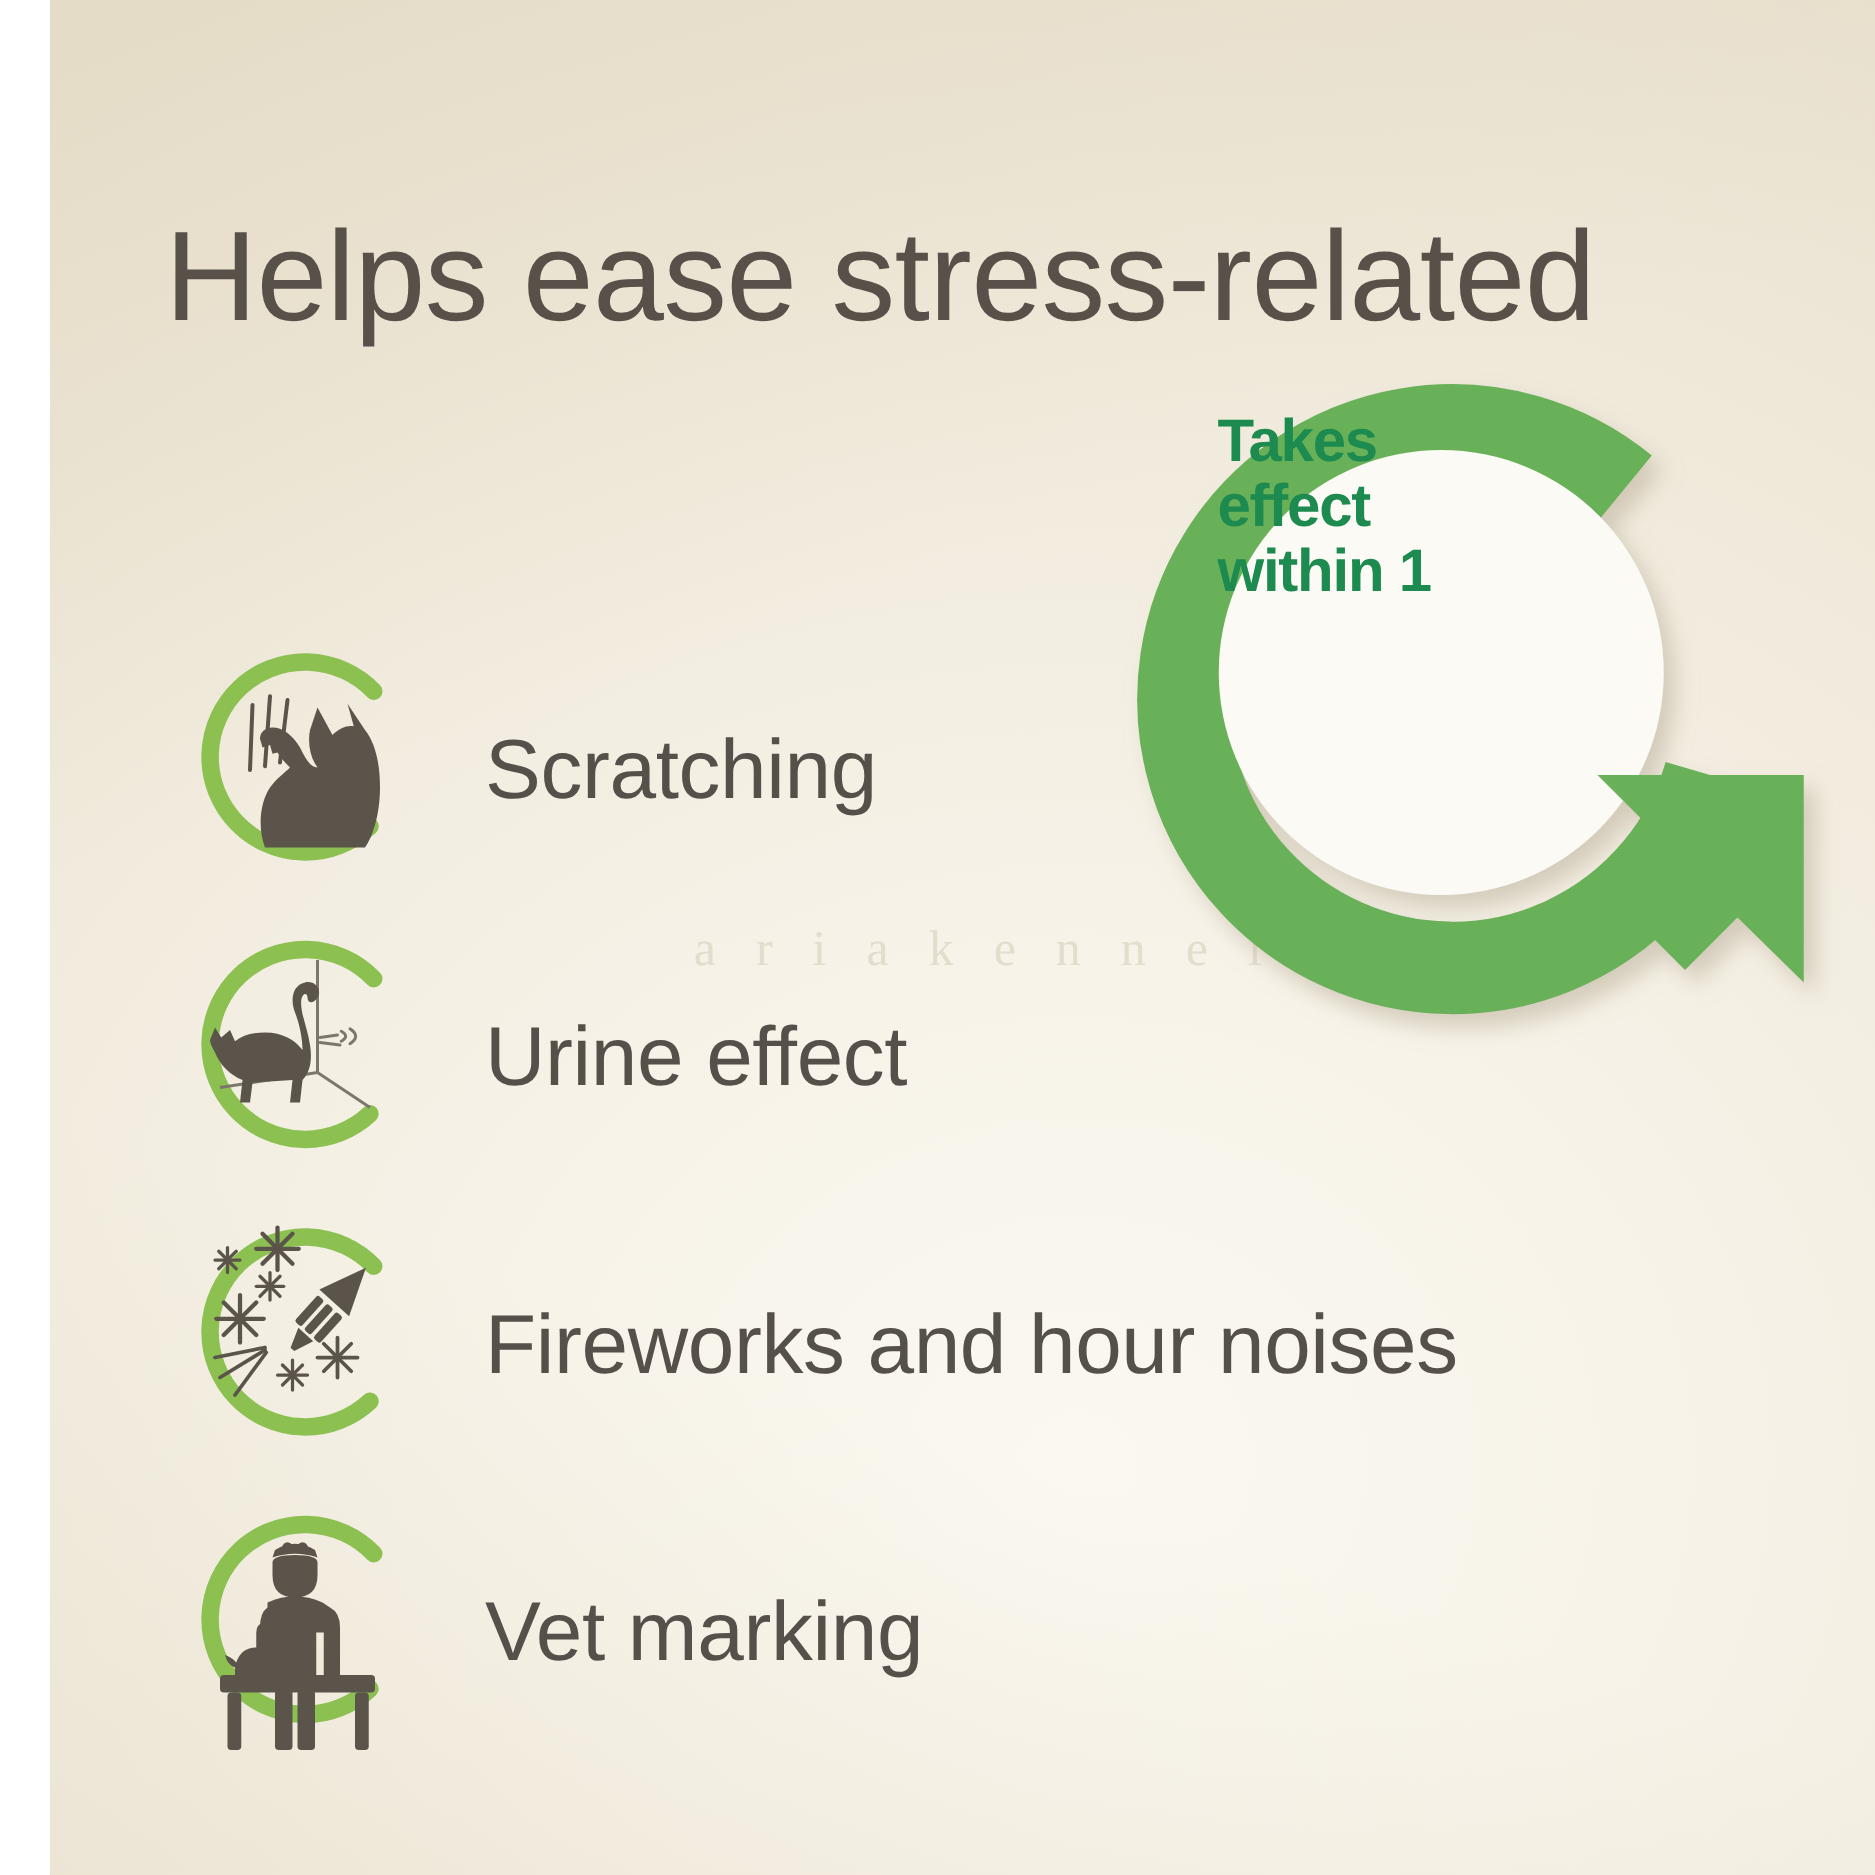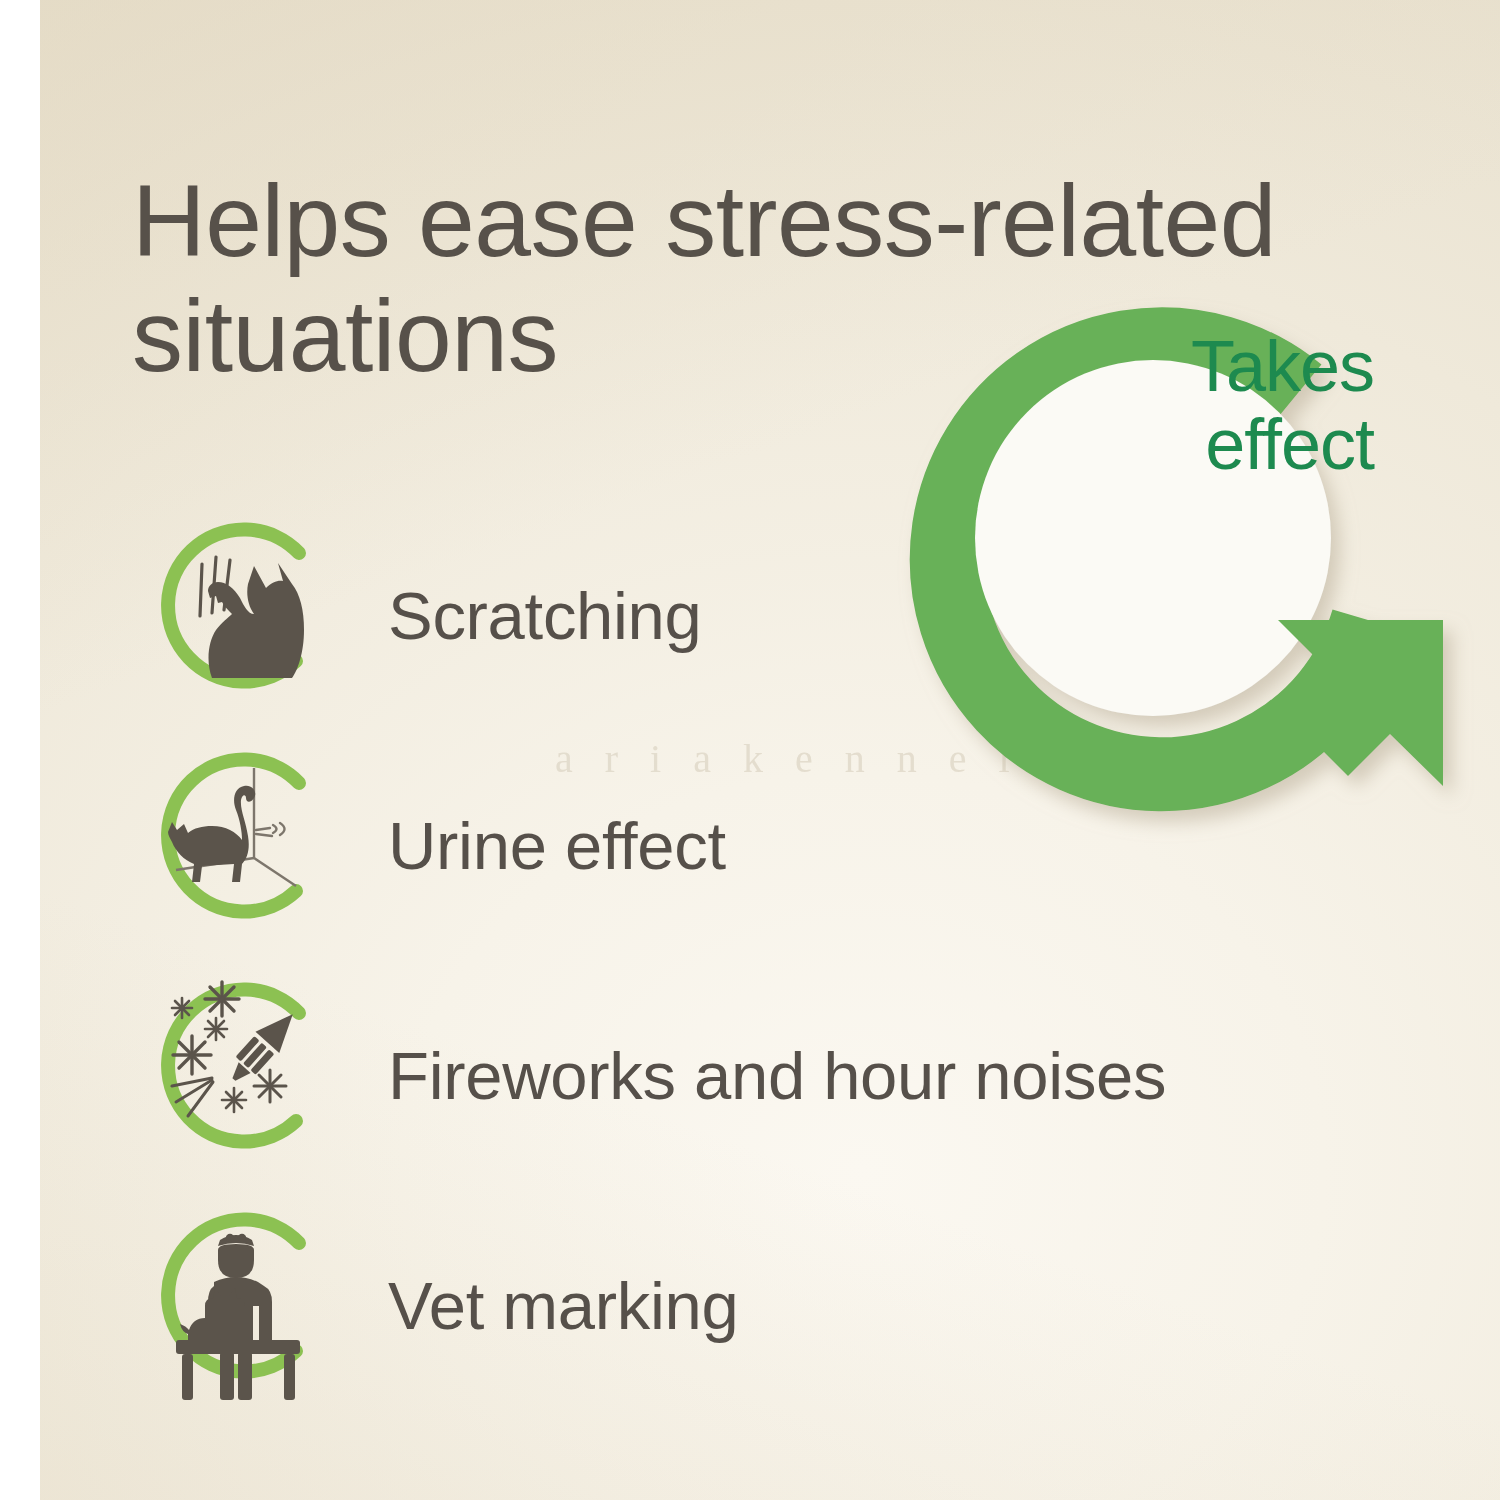--- a/index.html
+++ b/index.html
@@ -107,37 +107,36 @@
     width: 600px;
     height: 620px;
     z-index: 8;
   }
   .badge svg { display: block; width: 600px; height: 620px; }
   .badge-text {
     position: absolute;
     left: 96px;
     top: 90px;
     width: 400px;
-    text-align: right;
+    text-align: left;
     color: #1d8a4f;
-    font-size: 72px;
-    font-weight: 400;
+    font-size: 48px;
+    font-weight: 700;
     line-height: 1.08;
     letter-spacing: -1px;
   }
   .badge-text .bt-line { display: block; }
 </style>
 </head>
 <body>
 
 <div id="poster">
 
   <h1 class="headline">
     <span class="hl-line">Helps ease stress-related</span>
-    <span class="hl-line">situations</span>
   </h1>
 
   <div class="watermark">a r i a k e n n e l . c o m</div>
 
   <div class="feature-list">
 
     <div class="feature-row">
       <div class="feature-icon">
         <svg viewBox="0 0 210 210" xmlns="http://www.w3.org/2000/svg">
 
@@ -318,16 +317,17 @@
                  A 215 215 0 1 1 420 155" fill="none" stroke="#68b158" stroke-width="74" stroke-linecap="butt"></path>
 
         <circle cx="275" cy="300" r="178" fill="#fbfaf5"></circle>
 
         <path d="M 400 382 L 565 382 L 565 548 L 512 496 L 470 538 L 424 492 L 466 448 Z" fill="#68b158"></path>
       </g>
     </svg>
     <div class="badge-text">
       <span class="bt-line">Takes</span>
       <span class="bt-line">effect</span>
+      <span class="bt-line">within 1</span>
     </div>
   </div>
 
 </div>
 
 </body></html>

